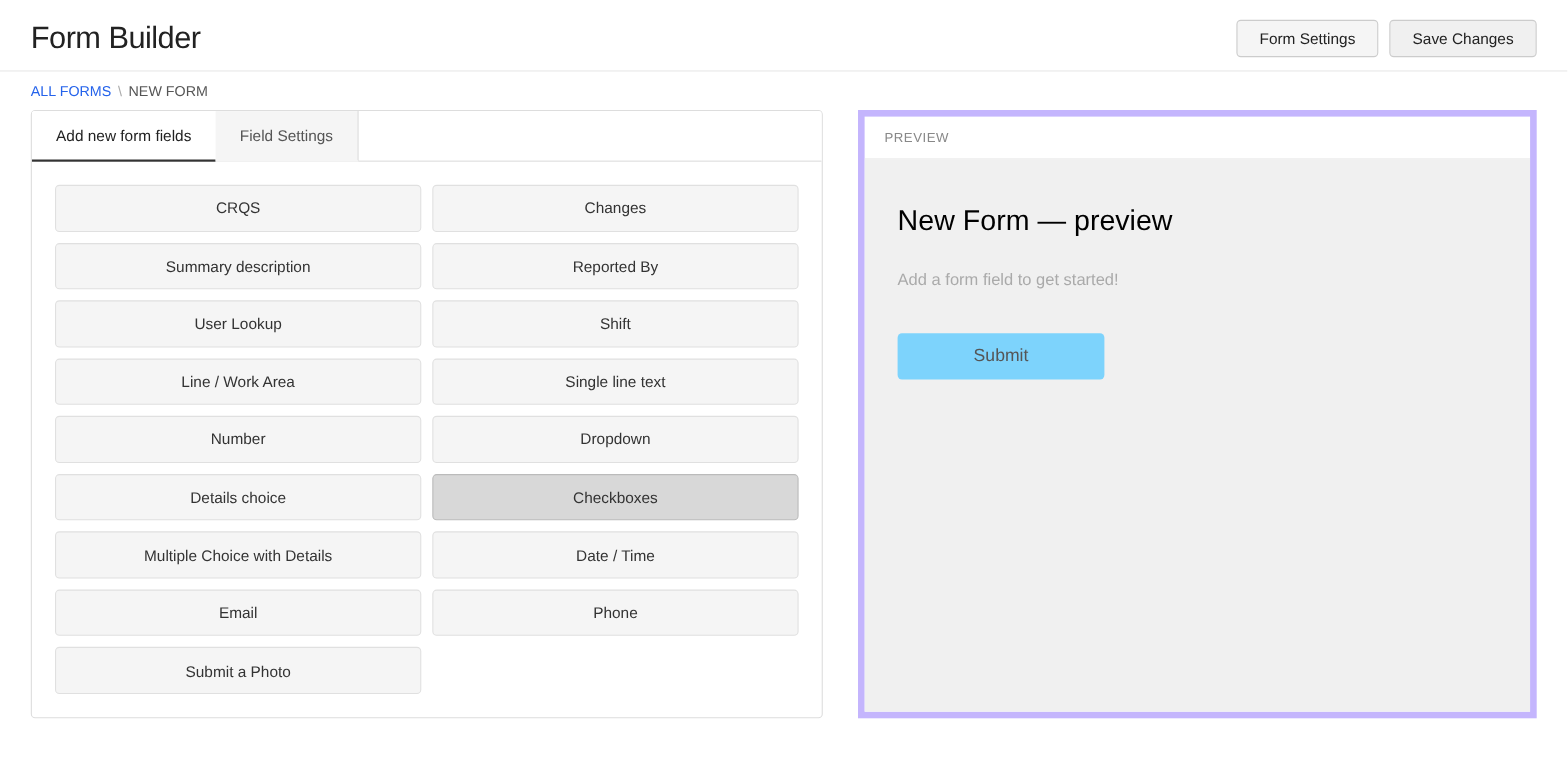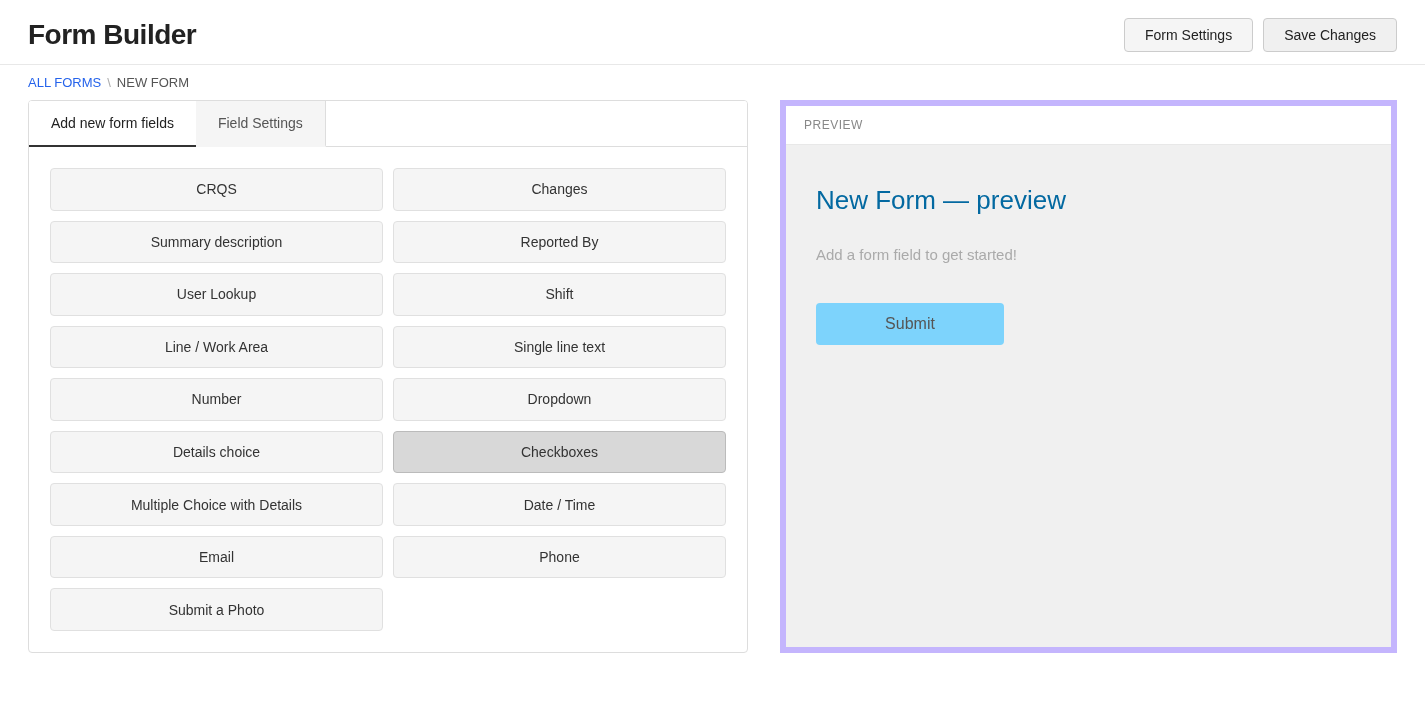--- a/index.html
+++ b/index.html
@@ -11,21 +11,21 @@
     }
     .header {
       display: flex;
       align-items: center;
       justify-content: space-between;
       padding: 18px 28px 12px 28px;
       border-bottom: 1px solid #e8e8e8;
     }
     .header-title {
       font-size: 28px;
-      font-weight: 700;
+      font-weight: 400;
       letter-spacing: -0.5px;
     }
     .header-actions {
       display: flex;
       gap: 10px;
     }
     .breadcrumb {
       display: flex;
       align-items: center;
       gap: 6px;
@@ -135,21 +135,21 @@
     }
     .preview-body {
       background: #f0f0f0;
       flex: 1;
       padding: 40px 30px;
       display: flex;
       flex-direction: column;
     }
     .preview-title {
       font-size: 26px;
-      color: #0369a1;
+      color: #000000;
       font-weight: 300;
       margin-bottom: 30px;
     }
     .preview-empty {
       color: #aaa;
       font-size: 15px;
       margin-bottom: 40px;
     }
     .preview-submit {
       width: 188px;

